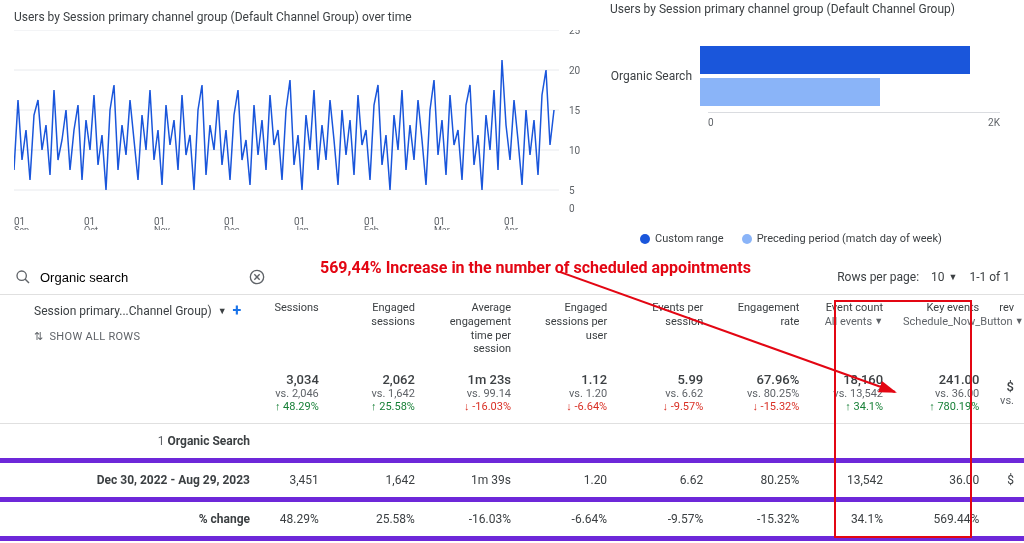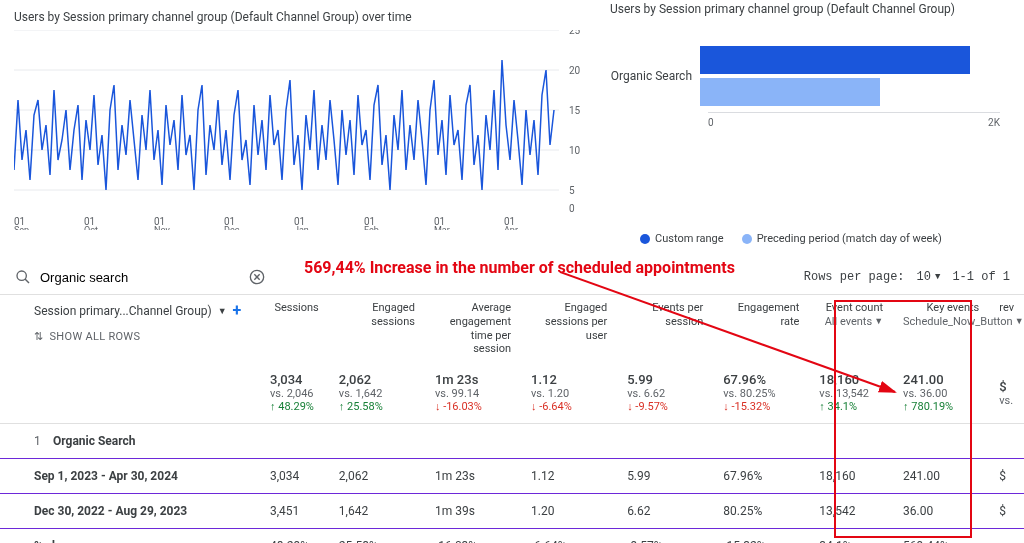--- a/index.html
+++ b/index.html
@@ -21,37 +21,37 @@
 .legend { display: flex; gap: 18px; align-items: center; font-size: 11px; margin-top: 16px; padding-left: 30px; }
 .legend-item { display: flex; align-items: center; gap: 5px; }
 .legend-dot { width: 10px; height: 10px; border-radius: 50%; }
 .annotation { position: absolute; color: #e30613; font-weight: bold; font-size: 16px; z-index: 10; pointer-events: none; }
 .arrow-svg { position: absolute; z-index: 9; pointer-events: none; }
 .highlight-box { position: absolute; border: 2px solid #e30613; z-index: 8; pointer-events: none; }
 .table-wrap { position: relative; }
 .search-row { display: flex; align-items: center; padding: 8px 14px; border-bottom: 1px solid #e0e0e0; gap: 8px; }
 .search-icon, .clear-icon { width: 18px; height: 18px; color: #5f6368; display: flex; align-items: center; justify-content: center; }
 .search-input { flex: 0 0 200px; border: none; outline: none; font-size: 13px; }
-.pager { margin-left: auto; display: flex; align-items: center; gap: 12px; font-size: 12px; font-family: Liberation Mono, monospace; }
+.pager { margin-left: auto; display: flex; align-items: center; gap: 12px; font-size: 12px; }
 .pager-sel { display: flex; align-items: center; gap: 4px; }
 .dim-name { display: flex; align-items: center; gap: 6px; font-size: 12px; }
 .plus-btn { color: #1a73e8; font-size: 16px; font-weight: bold; cursor: pointer; }
 .show-all { font-size: 11px; color: #5f6368; margin-top: 10px; display: flex; align-items: center; gap: 6px; letter-spacing: 0.3px; }
 .table { width: 100%; border-collapse: collapse; font-size: 12px; }
 .table th { text-align: right; font-weight: 400; padding: 6px 10px; vertical-align: top; color: #3c4043; }
-.table td { text-align: left; padding: 6px 10px; }
+.table td { text-align: right; padding: 6px 10px; }
 .col-dim { text-align: right; width: 260px; padding-left: 34px !important; }
 .metric-head { white-space: normal; max-width: 90px; font-size: 11px; line-height: 1.25; }
 .dropdown-hint { color: #5f6368; display: inline-flex; align-items: center; gap: 2px; }
 .summary-row td { padding-top: 10px; padding-bottom: 10px; border-bottom: 1px solid #e0e0e0; }
 .summary-val { font-weight: 500; font-size: 13px; }
 .vs-val { font-size: 11px; color: #5f6368; }
 .delta-up { color: #188038; font-size: 11px; }
 .delta-down { color: #d93025; font-size: 11px; }
-.data-row td { border-bottom: 1px solid #6d28d9; padding-top: 10px; padding-bottom: 10px; }
+.data-row td { border-bottom: 5px solid #6d28d9; padding-top: 10px; padding-bottom: 10px; }
 .row-idx { display: inline-block; width: 16px; color: #5f6368; }
 .cutoff { width: 30px; overflow: hidden; }
 .caret { font-size: 9px; }
 </style>
 </head>
 <body>
 
 <div class="container">
   <div class="charts-row">
     <div class="chart-left">
@@ -119,21 +119,21 @@
         </div>
         <div class="legend-item">
           <div class="legend-dot" style="background:#8ab4f8"></div>
           <span>Preceding period (match day of week)</span>
         </div>
       </div>
     </div>
   </div>
 
   <div class="table-wrap">
-    <div class="annotation" style="left:304px;top:-2px">569,44% Increase in the number of scheduled appointments</div>
+    <div class="annotation" style="left:320px;top:-2px">569,44% Increase in the number of scheduled appointments</div>
     <svg class="arrow-svg" style="left:560px;top:12px" width="360" height="140">
       <defs>
           <marker id="ah" markerWidth="10" markerHeight="10" refX="8" refY="3" orient="auto">
             <path d="M0,0 L0,6 L9,3 z" fill="#e30613"></path>
           </marker>
         </defs>
       <line x1="0" y1="0" x2="335" y2="120" stroke="#e30613" stroke-width="2" marker-end="url(#ah)"></line>
     </svg>
     <div class="highlight-box" style="left:834px;top:40px;width:138px;height:238px"></div>
 
@@ -253,32 +253,20 @@
             <td></td>
             <td></td>
             <td></td>
             <td></td>
             <td></td>
             <td></td>
             <td></td>
             <td class="cutoff"></td>
         </tr>
         <tr class="data-row">
-          <td class="col-dim" style="padding-left:46px"><b>Sep 1, 2023 - Apr 30, 2024</b></td>
-          <td>3,034</td>
-            <td>2,062</td>
-            <td>1m 23s</td>
-            <td>1.12</td>
-            <td>5.99</td>
-            <td>67.96%</td>
-            <td>18,160</td>
-            <td>241.00</td>
-            <td class="cutoff">$</td>
-        </tr>
-        <tr class="data-row">
           <td class="col-dim" style="padding-left:46px"><b>Dec 30, 2022 - Aug 29, 2023</b></td>
           <td>3,451</td>
             <td>1,642</td>
             <td>1m 39s</td>
             <td>1.20</td>
             <td>6.62</td>
             <td>80.25%</td>
             <td>13,542</td>
             <td>36.00</td>
             <td class="cutoff">$</td>

